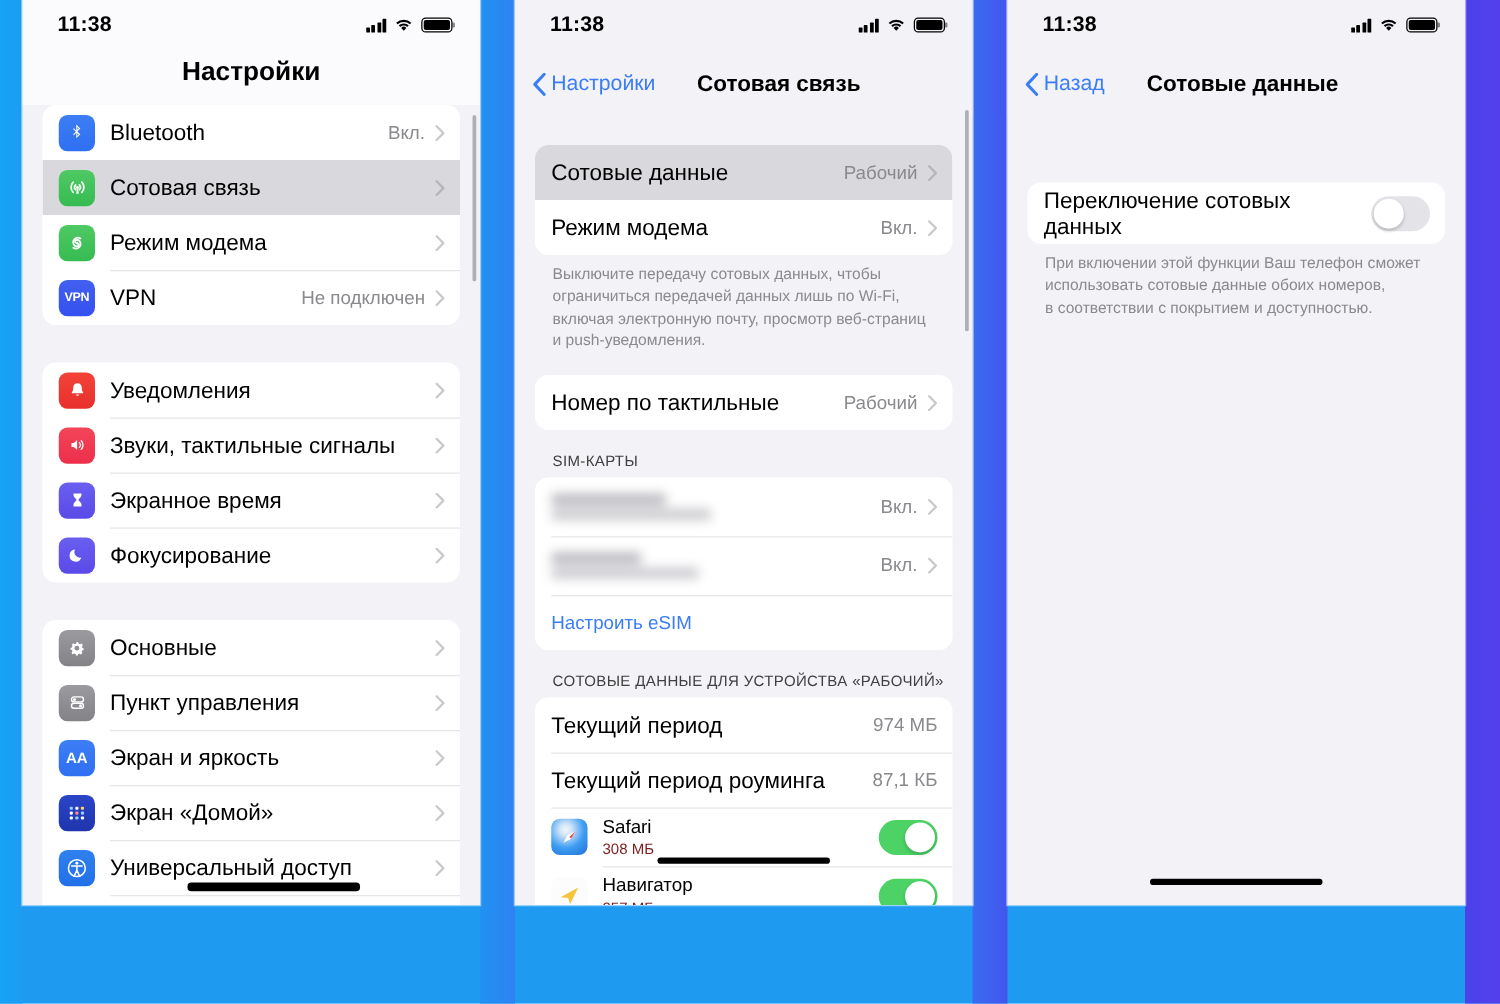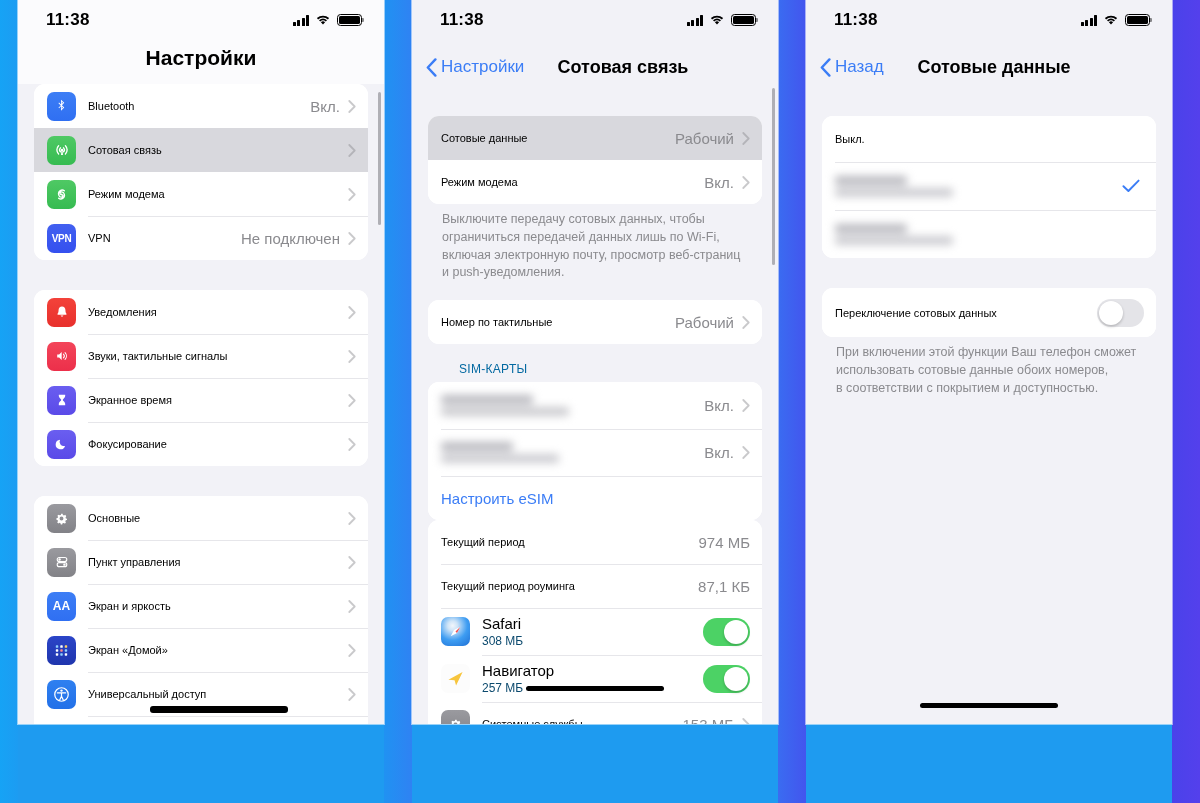--- a/index.html
+++ b/index.html
@@ -143,31 +143,31 @@
   .ic.ctrl { background: linear-gradient(180deg,#9a9a9f,#828287); }
   .ic.aa   { background: linear-gradient(180deg,#3d7ef5,#2f6ff2); font-size:12px; font-weight:bold;text-align:right; }
   .ic.home { background: linear-gradient(180deg,#2b45c8,#1f35ad); }
   .ic.access{ background: linear-gradient(180deg,#2f80f0,#2270e8); }
   .ic.wall { background: linear-gradient(180deg,#5fb6dd,#4ea6d2); }
   .ic.siri { background: radial-gradient(circle at 35% 35%, #e05aa8 0%, #7a4bd8 45%, #1d2a5e 100%); }
   .ic.safari { background: radial-gradient(circle at 40% 30%, #f2f6fb 0%, #cfe4f7 18%, #3e9df2 55%, #1f6fd4 100%); }
   .ic.nav2 { background: #fcfcfc; }
   .ic.sys  { background: linear-gradient(180deg,#9a9a9f,#828287); }
 
-  .label { font-size: 11px; color:#000; flex: 1 1 auto; }
+  .label { font-size: 18px; color:#000; flex: 1 1 auto; }
   .value { font-size: 15px; color:#8a8a8e; margin-right: 8px; white-space:nowrap; }
   .chev {
     width: 8px; height: 13px; flex:0 0 auto; opacity:.45;
   }
   .chev svg { display:block; }
 
   .sec-header {
-    font-size: 12px; color:#0369a1;
+    font-size: 12px; color:#404040;
     letter-spacing: .3px;
-    padding: 18px 16px 6px 47px;
+    padding: 18px 16px 6px 30px;
     text-transform: uppercase;
   }
   .footnote {
     font-size: 12.5px; color:#8a8a8e;
     line-height: 1.42;
     padding: 7px 26px 0 30px;
     white-space: pre-line;
   }
   .spacer-18 { height: 18px; }
   .spacer-22 { height: 22px; }
@@ -200,21 +200,21 @@
     width:24px; height:24px; border-radius:50%;
     background:#fff;
     box-shadow: 0 1.5px 3px rgba(0,0,0,.22);
   }
   .toggle.on i { left: 21px; }
 
   
   .app-row { min-height: 47px; }
   .app-text { flex:1 1 auto; }
   .app-text .t { font-size: 15px; color:#000; line-height:1.15; }
-  .app-text .s { font-size: 12px; color:#0c4a6e; margin-top:2px; }
+  .app-text .s { font-size: 12px; color:#7f1d1d; margin-top:2px; }
 
   .check {
     color:#3b7df6; font-size: 20px; line-height:1; font-weight: 500;
     margin-right: 4px;
   }
 
   
   .scrollbar {
     position:absolute; right: 3px; width: 3px;
     background: rgba(120,120,128,.55);
@@ -610,20 +610,21 @@
               <svg viewBox="0 0 8 13" width="8" height="13">
                 <path d="M1.3 1 6.7 6.5 1.3 12" stroke="#8a8a8e" stroke-width="1.8" fill="none" stroke-linecap="round" stroke-linejoin="round"></path>
               </svg>
             </span>
         </div>
         <div class="row">
           <span class="label link-row">Настроить eSIM</span>
         </div>
       </div>
 
+      <div class="sec-header">СОТОВЫЕ ДАННЫЕ ДЛЯ УСТРОЙСТВА «РАБОЧИЙ»</div>
 
       <div class="group">
         <div class="row">
           <span class="label">Текущий период</span>
           <span class="value" style="margin-right:0">974 МБ</span>
         </div>
         <div class="row">
           <span class="label">Текущий период роуминга</span>
           <span class="value" style="margin-right:0">87,1 КБ</span>
         </div>
@@ -724,42 +725,20 @@
             </svg>
         </span>
         <span>Назад</span>
       </div>
       <div class="nav-title">Сотовые данные</div>
     </div>
 
     <div class="body">
       <div class="spacer-22"></div>
 
-      <div class="group">
-        <div class="row" style="min-height:46px">
-          <span class="label">Выкл.</span>
-        </div>
-        <div class="row" style="min-height:48px">
-          <span class="blur-lines blurred">
-            <span class="bl w3" style="display:block"></span>
-              <span class="bl w4" style="display:block"></span>
-          </span>
-          <span class="check">
-            <svg viewBox="0 0 18 14" width="18" height="14">
-                <path d="M1.4 7.2 6.4 12 16.6 1.6" stroke="#3b7df6" stroke-width="1.9" fill="none" stroke-linecap="round" stroke-linejoin="round"></path>
-              </svg>
-          </span>
-        </div>
-        <div class="row" style="min-height:48px">
-          <span class="blur-lines blurred">
-            <span class="bl w3" style="display:block"></span>
-              <span class="bl w4" style="display:block"></span>
-          </span>
-        </div>
-      </div>
 
       <div class="spacer-30"></div>
 
       <div class="group">
         <div class="row" style="min-height:49px">
           <span class="label">Переключение сотовых данных</span>
           <span class="toggle">
               <i></i>
             </span>
         </div>

